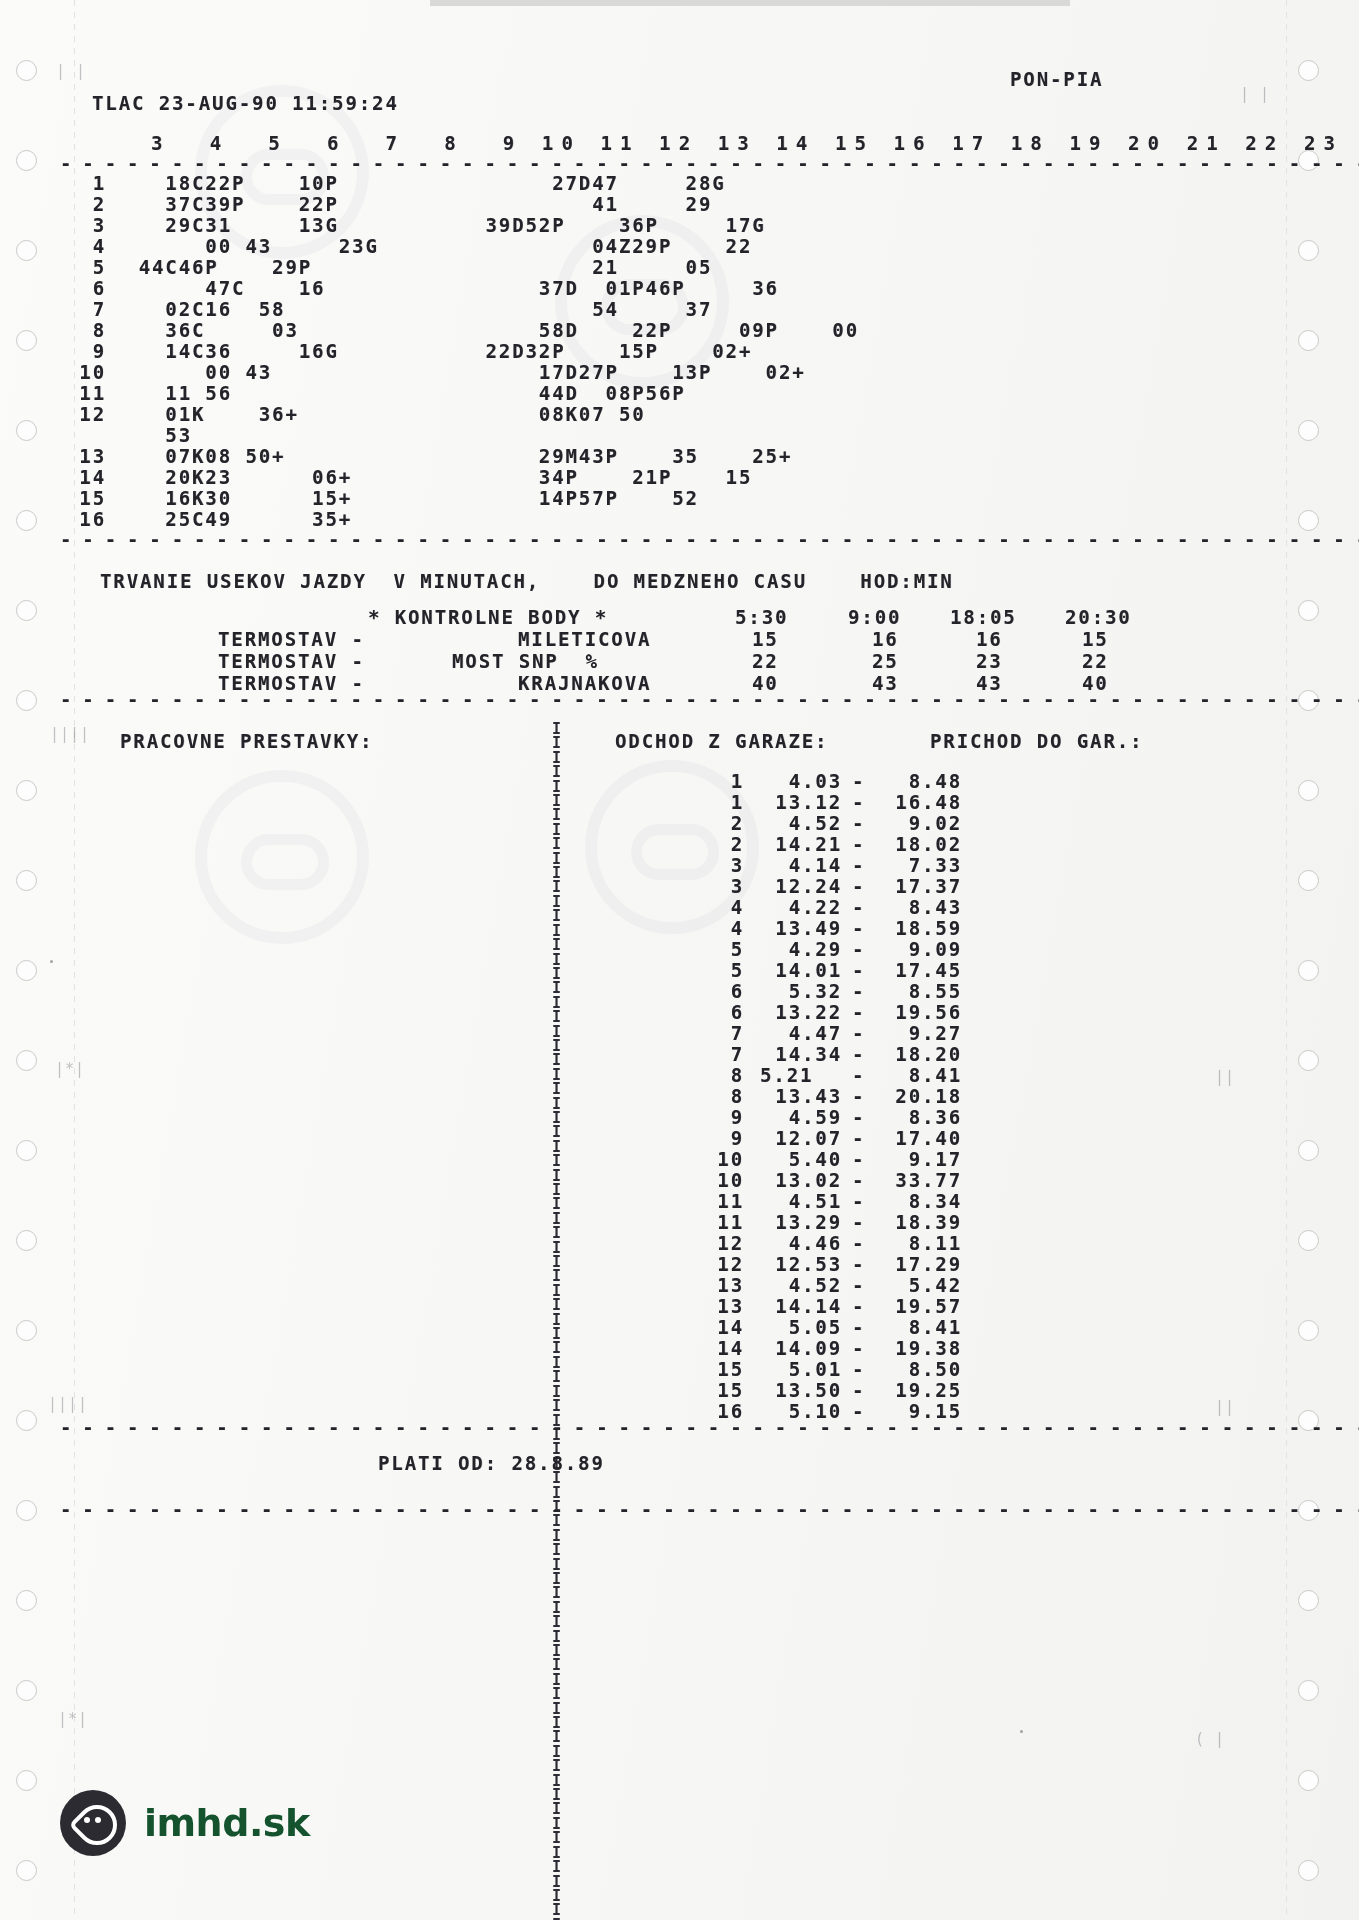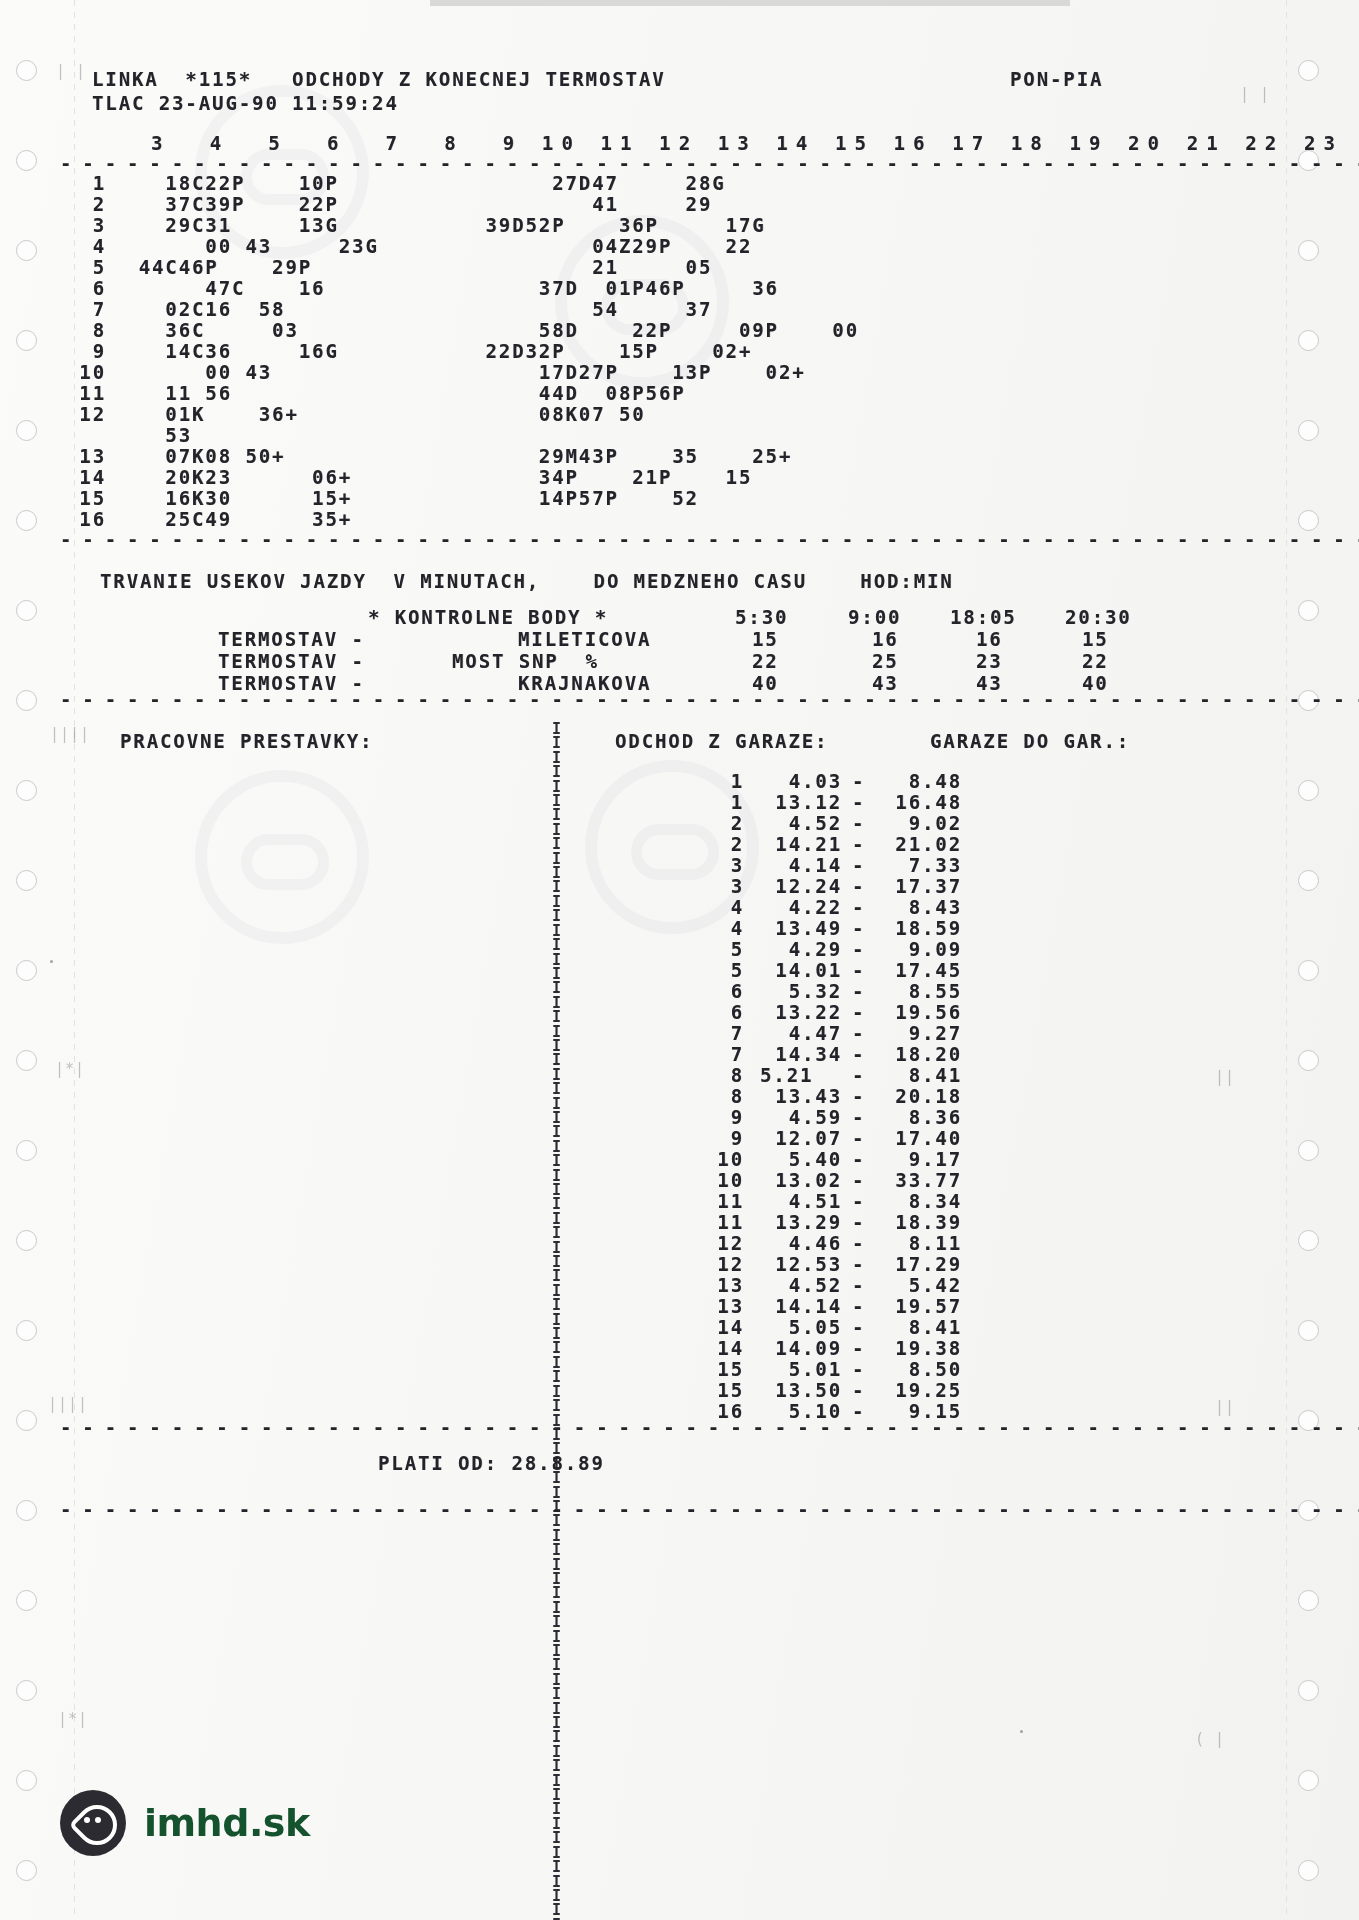--- a/index.html
+++ b/index.html
@@ -224,21 +224,20 @@
   <div class="ghost" style="left:48px; top:1395px;">||||</div>
   <div class="ghost" style="left:1215px; top:1398px;">||</div>
   <div class="ghost" style="left:58px; top:1710px;">|*|</div>
   <div class="ghost" style="left:1195px; top:1730px;">( |</div>
   <div class="speck" style="left:50px; top:960px;"></div>
   <div class="speck" style="left:1020px; top:1730px;"></div>
 </div>
 
 <div id="print">
 
-  <div class="ln" style="left:92px; top:68px;">LINKA  *115*   ODCHODY Z KONECNEJ TERMOSTAV</div>
   <div class="ln" style="left:1010px; top:68px;">PON-PIA</div>
   <div class="ln" style="left:92px; top:92px;">TLAC 23-AUG-90 11:59:24</div>
 
   <div class="ln" style="left:112px; top:132px; letter-spacing:8.1px;">  3  4  5  6  7  8  9 10 11 12 13 14 15 16 17 18 19 20 21 22 23 24  1</div>
 
   <div class="dash" style="left:60px; top:152px; letter-spacing:10.9px;">-----------------------------------------------------------------------------</div>
 
   <div id="departures" style="position:absolute; left:60px; top:172px; width:1240px;">
       <div class="ln" style="left: 0px; top: 0px; width: 46px; text-align: right;">1</div>
       <div class="ln" style="left: 52px; top: 0px;">    18C22P    10P                27D47     28G</div>
@@ -304,21 +303,21 @@
   <div class="ln" style="left:518px; top:672px;">KRAJNAKOVA</div>
   <div class="ln" style="left:752px; top:672px;">40</div>
   <div class="ln" style="left:872px; top:672px;">43</div>
   <div class="ln" style="left:976px; top:672px;">43</div>
   <div class="ln" style="left:1082px; top:672px;">40</div>
 
   <div class="dash" style="left:60px; top:688px; letter-spacing:10.9px;">-----------------------------------------------------------------------------</div>
 
   <div class="ln" style="left:120px; top:730px;">PRACOVNE PRESTAVKY:</div>
   <div class="ln" style="left:615px; top:730px;">ODCHOD Z GARAZE:</div>
-  <div class="ln" style="left:930px; top:730px;">GARAZE DO GAR.:</div>
+  <div class="ln" style="left:930px; top:730px;">PRICHOD DO GAR.:</div>
 
   <div class="vline" style="left:552px; top:722px;">I
 I
 I
 I
 I
 I
 I
 I
 I
@@ -412,21 +411,21 @@
       <div class="ln" style="left: 60px; top: 21px; width: 82px; text-align: right;">13.12</div>
       <div class="ln" style="left: 152px; top: 21px;">-</div>
       <div class="ln" style="left: 180px; top: 21px; width: 82px; text-align: right;">16.48</div>
       <div class="ln" style="left: 0px; top: 42px; width: 44px; text-align: right;">2</div>
       <div class="ln" style="left: 60px; top: 42px; width: 82px; text-align: right;">4.52</div>
       <div class="ln" style="left: 152px; top: 42px;">-</div>
       <div class="ln" style="left: 180px; top: 42px; width: 82px; text-align: right;">9.02</div>
       <div class="ln" style="left: 0px; top: 63px; width: 44px; text-align: right;">2</div>
       <div class="ln" style="left: 60px; top: 63px; width: 82px; text-align: right;">14.21</div>
       <div class="ln" style="left: 152px; top: 63px;">-</div>
-      <div class="ln" style="left: 180px; top: 63px; width: 82px; text-align: right;">21.02</div>
+      <div class="ln" style="left: 180px; top: 63px; width: 82px; text-align: right;">18.02</div>
       <div class="ln" style="left: 0px; top: 84px; width: 44px; text-align: right;">3</div>
       <div class="ln" style="left: 60px; top: 84px; width: 82px; text-align: right;">4.14</div>
       <div class="ln" style="left: 152px; top: 84px;">-</div>
       <div class="ln" style="left: 180px; top: 84px; width: 82px; text-align: right;">7.33</div>
       <div class="ln" style="left: 0px; top: 105px; width: 44px; text-align: right;">3</div>
       <div class="ln" style="left: 60px; top: 105px; width: 82px; text-align: right;">12.24</div>
       <div class="ln" style="left: 152px; top: 105px;">-</div>
       <div class="ln" style="left: 180px; top: 105px; width: 82px; text-align: right;">17.37</div>
       <div class="ln" style="left: 0px; top: 126px; width: 44px; text-align: right;">4</div>
       <div class="ln" style="left: 60px; top: 126px; width: 82px; text-align: right;">4.22</div>

